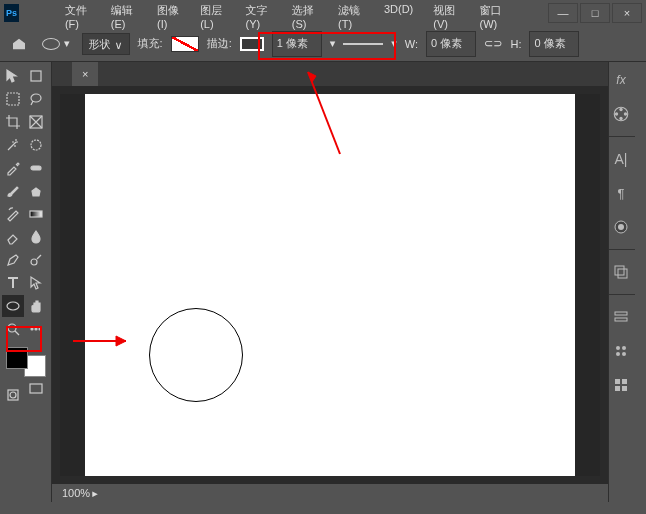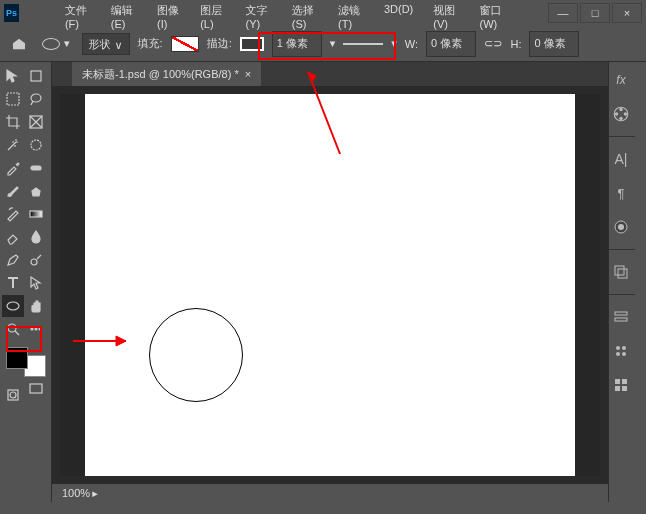--- a/index.html
+++ b/index.html
@@ -247,21 +247,20 @@
     <div class="tbtn">
         <svg viewBox="0 0 16 16">
           <rect x="2" y="3" width="12" height="9"></rect>
         </svg>
       </div>
   </div>
 
   <div class="doc-area">
     <div class="tabstrip">
       <div class="doctab">
-        <span>未标题-1.psd @ 100%(RGB/8) *</span>
         <span>×</span>
       </div>
     </div>
     <div class="canvas-zone">
       <div class="canvas">
         <div class="shape-circle"></div>
       </div>
     </div>
     <div class="statusbar">
       <span>100%</span>

